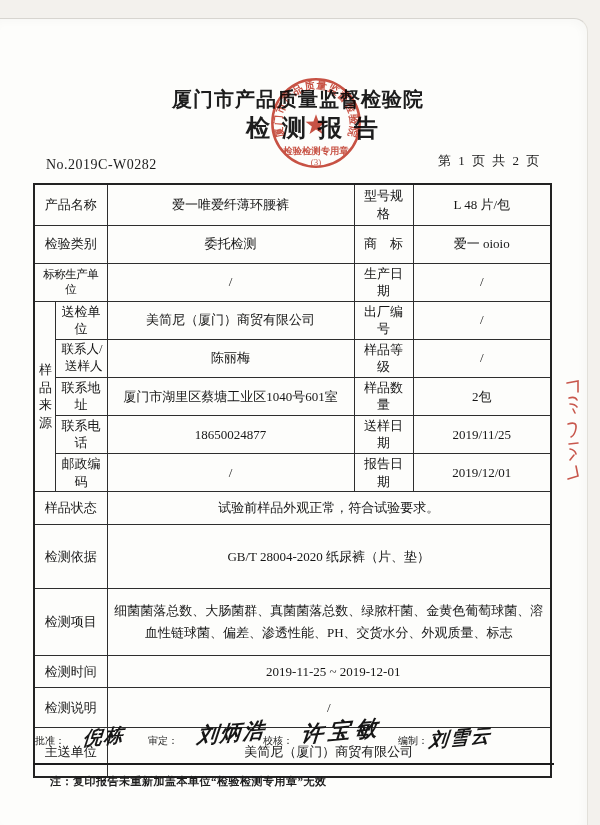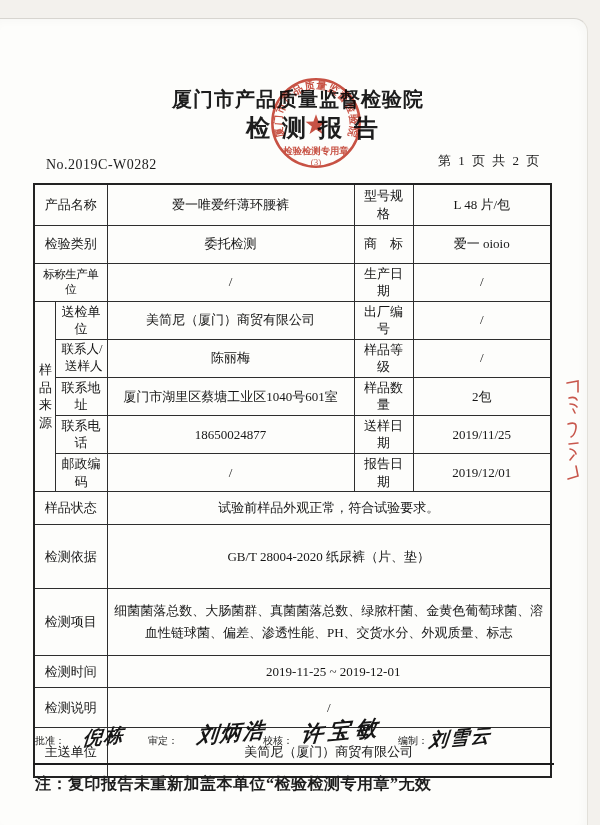--- a/index.html
+++ b/index.html
@@ -56,21 +56,21 @@
   .sig{
     position:absolute;font-size:19px;font-weight:700;font-style:italic;
     letter-spacing:2px;color:#161616;white-space:nowrap;
     transform:rotate(-5deg) skewX(-10deg);transform-origin:left bottom;
   }
   .sig-a{left:82px;top:0px;}
   .sig-b{left:196px;top:-4px;font-size:21px;}
   .sig-c{left:300px;top:-6px;font-size:22px;letter-spacing:5px;}
   .sig-d{left:428px;top:2px;}
   .rule{position:absolute;left:33px;top:763px;width:521px;height:2px;background:#1b1b1b;}
-  .note{position:absolute;left:35px;top:774px;font-size:16px;font-weight:700;letter-spacing:.5px;}
+  .note{position:absolute;left:50px;top:774px;font-size:11px;font-weight:700;letter-spacing:.5px;}
   .redmarks{position:absolute;left:559px;top:378px;width:28px;height:104px;}
 </style>
 </head>
 <body>
 
 <div class="stage">
   <div class="paper"></div>
 
   <div class="title1">厦门市产品质量监督检验院</div>
   <div class="title2">检测报告</div>

